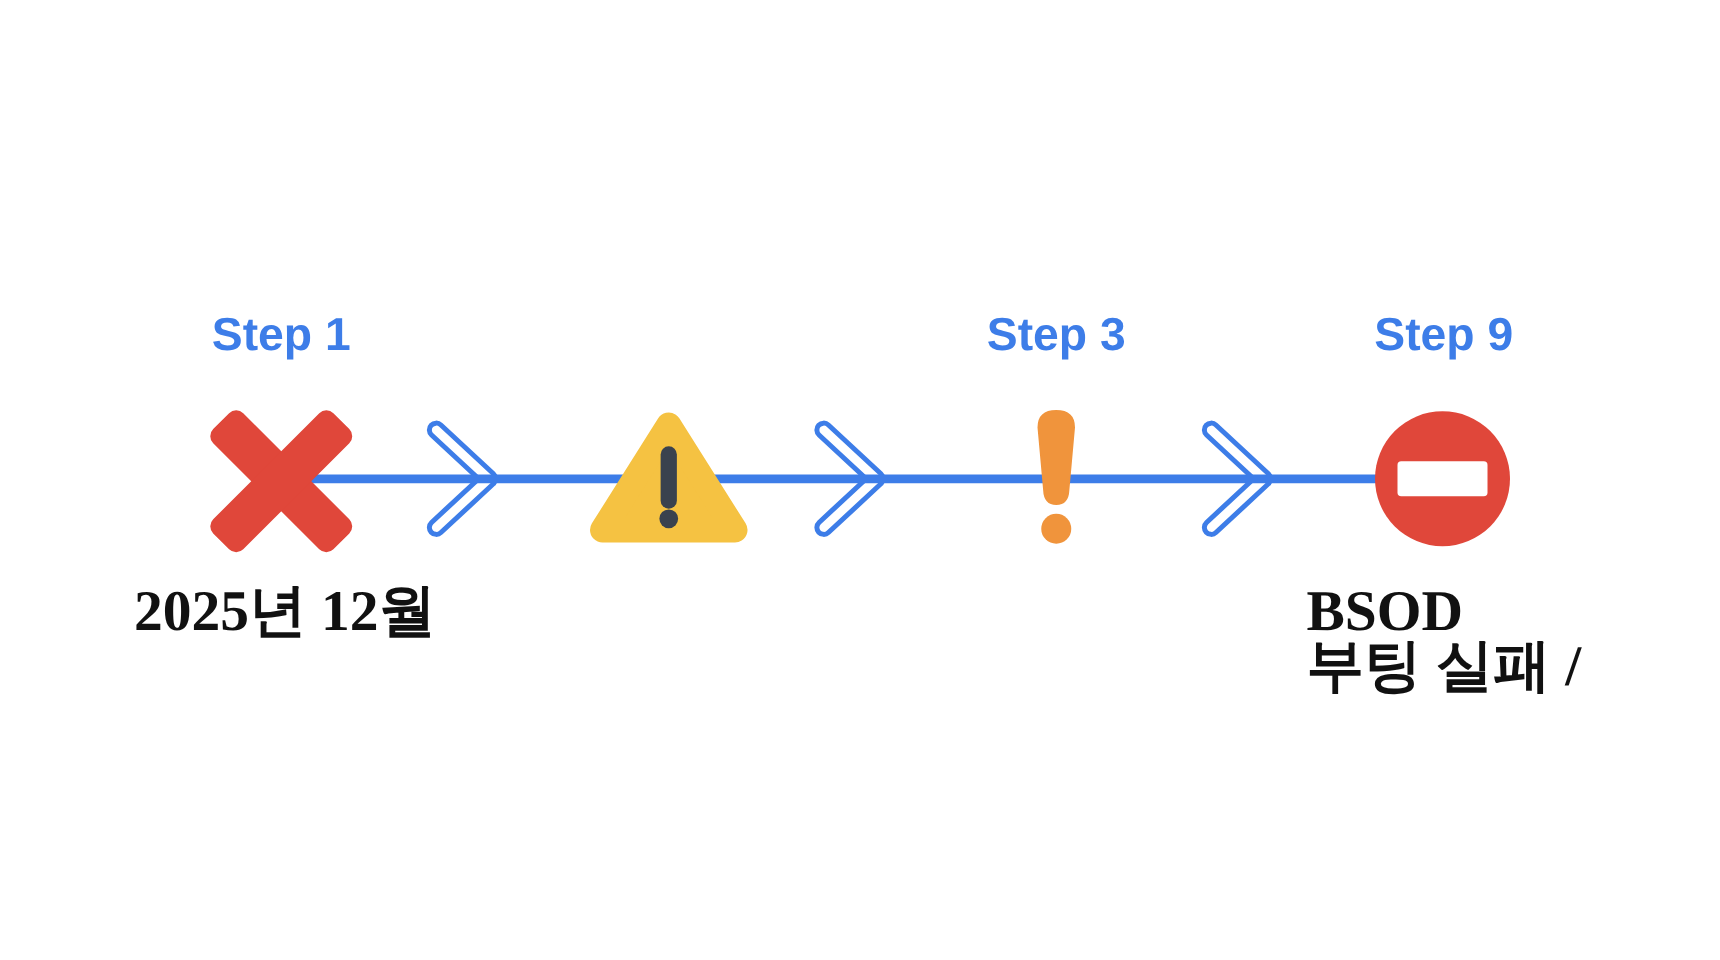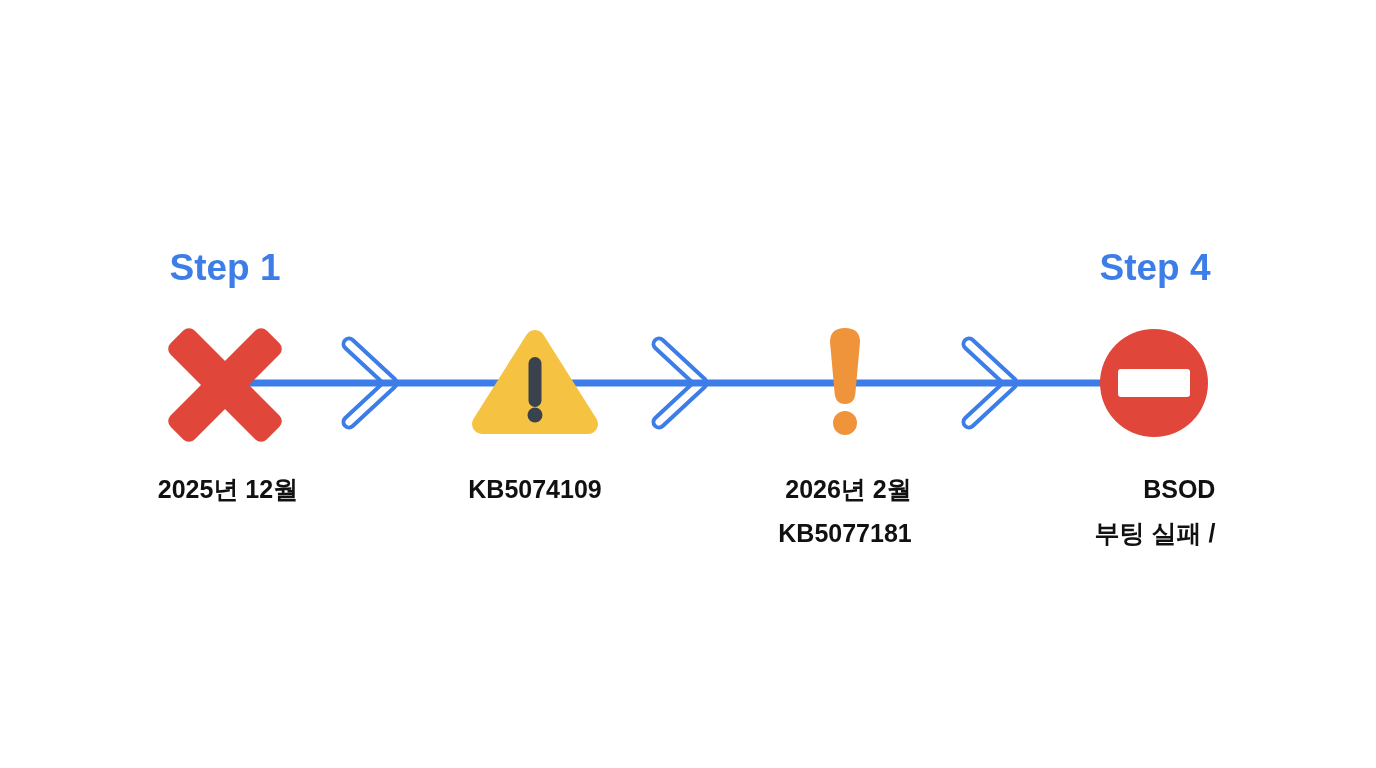--- a/index.html
+++ b/index.html
@@ -33,27 +33,28 @@
     font-weight: 700;
     color: var(--accent-blue);
     white-space: nowrap;
     z-index: 2;
   }
 
   .caption {
     position: absolute;
     top: 467px;
     transform: translateX(-50%);
-    text-align: right;
-    font-size: 25px;
+    text-align: left;
+    font-size: 46px;
     font-weight: 700;
     line-height: 44px;
     color: var(--text-black);
     white-space: nowrap;
     z-index: 2;
+    font-family: Liberation Serif, serif;
   }
 
   
   .fill-red    { fill: var(--error-red); }
   .fill-yellow { fill: var(--warning-yellow); stroke: var(--warning-yellow); }
   .fill-dark   { fill: var(--warning-dark); }
   .fill-orange { fill: var(--alert-orange); }
   .fill-white  { fill: #ffffff; }
   .stroke-blue  { stroke: var(--accent-blue); fill: none; }
   .stroke-white { stroke: #ffffff; fill: none; }
@@ -89,33 +90,29 @@
   <div class="caption" style="left:228px">
     <div>2025년 12월</div>
   </div>
 
   <svg class="icon-svg" style="left:470px; top:322px" width="130" height="118" viewBox="0 0 130 118">
     <path class="fill-yellow" d="M65,18 L118,102 L12,102 Z" stroke-width="20" stroke-linejoin="round"></path>
     <rect class="fill-dark" x="58.5" y="35" width="13" height="50" rx="6.5"></rect>
     <circle class="fill-dark" cx="65" cy="93" r="7.5"></circle>
   </svg>
   <div class="caption" style="left:535px">
-    <div>KB5074109</div>
   </div>
 
+  <div class="step-title" style="left:845px">Step 3</div>
   <svg class="icon-svg" style="left:825px; top:320px" width="40" height="120" viewBox="0 0 40 120">
     <path class="fill-orange" d="M5,22 Q5,8 20,8 Q35,8 35,22 L30.5,72 Q30,84 20,84 Q10,84 9.5,72 Z"></path>
     <circle class="fill-orange" cx="20" cy="103" r="12"></circle>
   </svg>
-  <div class="caption" style="left:845px">
-    <div>2026년 2월</div>
-    <div>KB5077181</div>
-  </div>
 
-  <div class="step-title" style="left:1155px">Step 4</div>
+  <div class="step-title" style="left:1155px">Step 9</div>
   <svg class="icon-svg" style="left:1098px; top:327px" width="112" height="112" viewBox="0 0 112 112">
     <circle class="fill-red" cx="56" cy="56" r="54"></circle>
     <rect class="fill-white" x="20" y="42" width="72" height="28" rx="3"></rect>
   </svg>
   <div class="caption" style="left:1155px">
     <div>BSOD</div>
     <div>부팅 실패 /</div>
   </div>
 
 </div>

